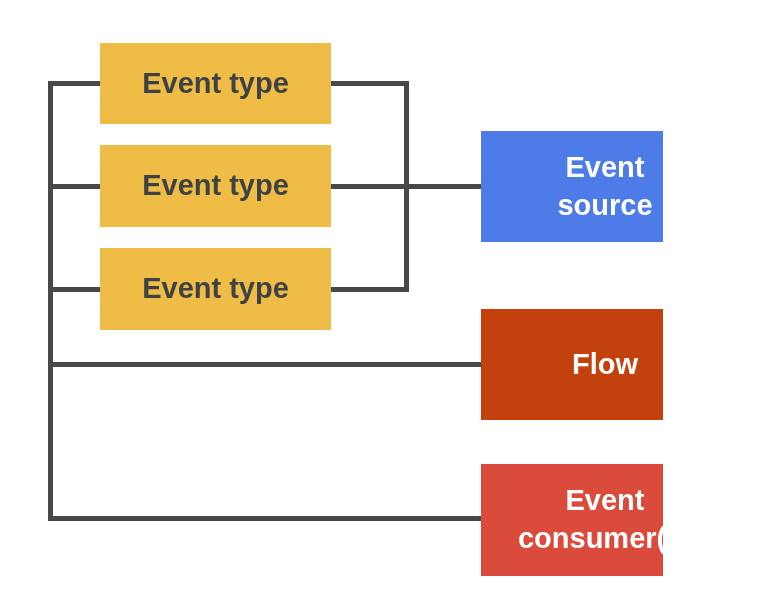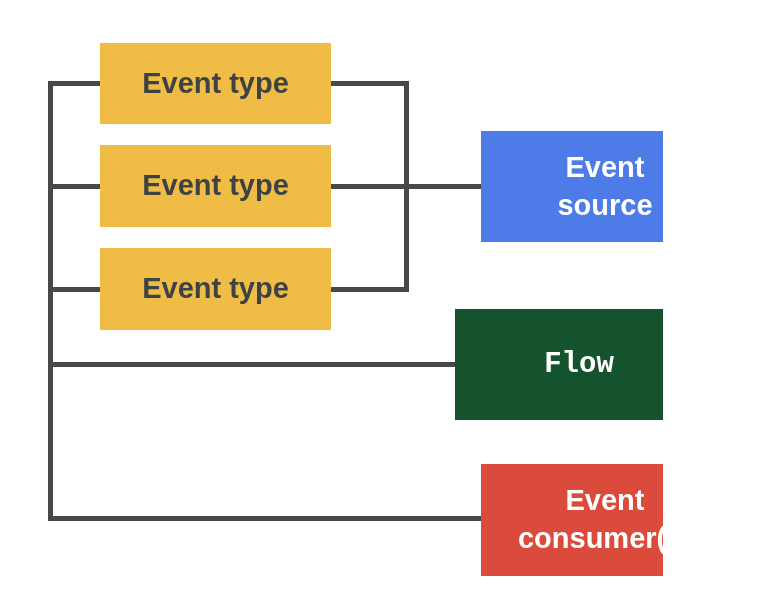--- a/index.html
+++ b/index.html
@@ -39,27 +39,26 @@
   .event-type-3 { top: 248px; }
   .event-source {
     left: 481px;
     top: 131px;
     width: 248px;
     height: 111px;
     background: #4d7ce8;
     color: #ffffff;
   }
   .flow {
-    left: 455px;
+    left: 481px;
     top: 309px;
     width: 248px;
     height: 111px;
-    background: #14532d;
+    background: #c2410c;
     color: #ffffff;
-    font-family: Liberation Mono, monospace;
   }
   .event-consumers {
     left: 481px;
     top: 464px;
     width: 248px;
     height: 112px;
     background: #db4b3c;
     color: #ffffff;
   }
   .line {

